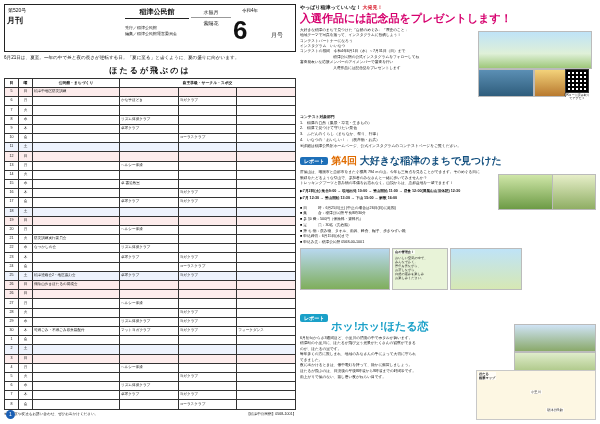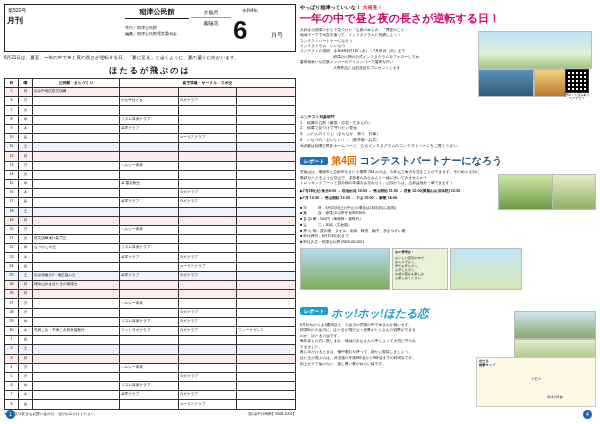--- a/index.html
+++ b/index.html
@@ -400,21 +400,21 @@
 
   <div class="pg" style="left:6px;top:410px;">1</div>
   <div class="pg" style="left:583px;top:410px;">4</div>
 
   <div class="right">
 
     <div class="r-kicker">
       <span>やっぱり稲津っていいな！</span>
       <span class="red">大発見！</span>
     </div>
-    <div class="insta-title">一年の中で昼と夜の長さが逆転する日！</div>
+    <div class="insta-title">入選作品には記念品をプレゼントします！</div>
     <div class="insta-body" style="white-space:pre-line;width:168px;">大好きな稲津のまちで見つけた「自然のめぐみ」「歴史のこと」
 地域テーマで写真を撮って、インスタグラムに投稿しよう！
 コンテストパートナーになろう
 インスタグラム　いいなつ
 コンテストの期間　令和4年6月1日（水）～7月31日（日）まで
 　　　　　　　　　稲津公民館の公式インスタグラムをフォローしてね
 審査発表いな応援メンバーのアイメンバーで審査を行い
 　　　　　　　　　入選作品には記念品をプレゼントします</div>
 
     <div class="insta-box" style="margin-top:-44px;">
@@ -434,21 +434,21 @@
       <div>2.　稲津で見つけて守りたい景色</div>
       <div>3.　ふだんのくらし（まちなか、祭り、行事）</div>
       <div>4.　いなつの「おいしい！」（農産物・お店）</div>
       <div style="margin-top:1px;">※詳細は稲津公民館ホームページ、公式インスタグラムのコンテストページをご覧ください。</div>
     </div>
 
     <div class="band">
       <span class="band-tag">レポート</span>
       <span class="band-title">
         <span class="or">第4回</span>
-        <span>コンテストパートナーになろう</span>
+        <span>大好きな稲津のまちで見つけた</span>
       </span>
     </div>
     <div class="hike-body" style="white-space:pre-line;">屏風山は、瑞浪市と恵那市をまたぐ標高 794 ｍの山。今年も三角点を見ることができます。そのめぐる日に
 新緑をたどるような登山で、参加者のみなさんと一緒に歩いてみませんか？
 トレッキングブーツと飲み物の準備をお忘れなく。山頂からは、恵那盆地を一望できます！</div>
     <div class="hike-body" style="font-weight:bold;">▶7月2日(土) 集合9:00 → 現地出発 10:00 → 登山開始 11:00 → 昼食 12:00(屏風山山頂休憩) 12:30</div>
     <div class="hike-body" style="font-weight:bold;">▶7月 12:30 → 登山開始 13:30 → 下山 15:00 → 解散 16:00</div>
 
     <div class="hike-box">
       <div class="info-lines" style="position:absolute;left:0;top:2px;width:148px;">
@@ -469,21 +469,21 @@
       <div class="caption" style="left:94px;top:52px;white-space:pre-line;background:none;">おいしい空気の中で、
 みんなで歩く。
 景色を見ながら、
 お茶しながら、
 自然の恵みを楽しみ
 お楽しみください。</div>
     </div>
 
     <div class="band" style="margin-top:2px;">
       <span class="band-tag" style="background:#1aa0c8;">レポート</span>
-      <span class="hotaru-title" style="margin-top:4px;font-style:italic;">ホッ!ホッ!ほたる恋</span>
+      <span class="hotaru-title" style="margin-top:17px;">ホッ!ホッ!ほたる恋</span>
     </div>
     <div class="hotaru-body" style="white-space:pre-line;width:172px;">6月初旬からさ3週間ほど、小里川の清流の中でホタルが舞います。
 稲津町の小里川に、ほたるが飛び交う光景がたくさんの観察ができる
 のが、ほたるの里です。
 毎年多くの方に親しまれ、地域のみなさんの手によって大切に守られ
 てきました。
 夜に出かけるときは、懐中電灯を持って、静かに鑑賞しましょう。
 ほたるが飛ぶのは、日没後の午後8時頃から9時頃までの時間帯です。
 雨上がりで風のない、蒸し暑い夜がねらい目です。</div>
 

